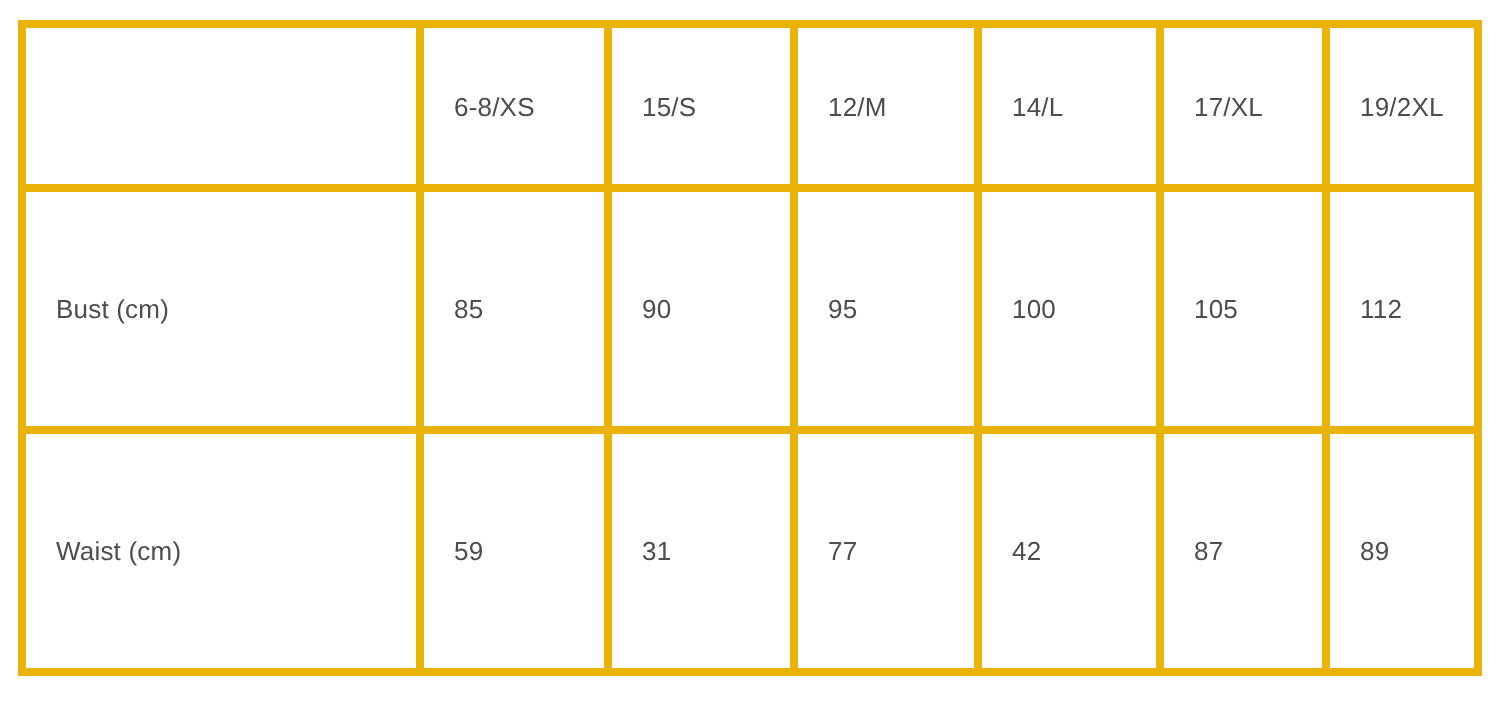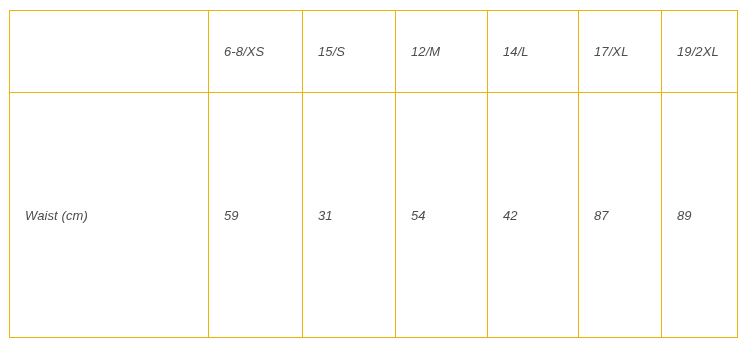--- a/index.html
+++ b/index.html
@@ -34,34 +34,33 @@
     table-layout: fixed;
     background: #ffffff;
   }
 
   .size-table tr {
     height: 82px;
   }
 
   .size-table td,
   .size-table th {
-    border: 1px solid #eab308;
+    border: 4px solid #eab308;
     padding: 0 0 0 15px;
     margin: 0;
     text-align: left;
     vertical-align: middle;
     font-weight: normal;
     font-size: 13px;
     line-height: 17px;
     color: #4d4d4d;
     letter-spacing: 0.1px;
     background: #ffffff;
     overflow: hidden;
     white-space: nowrap;
-    font-style: italic;
   }
 
   
   .col-label   { width: 199px; }
   .col-size-0  { width: 94px; }
   .col-size-1  { width: 93px; }
   .col-size-2  { width: 92px; }
   .col-size-3  { width: 91px; }
   .col-size-4  { width: 83px; }
   .col-size-5  { width: 76px; }
@@ -91,26 +90,35 @@
         <th>6-8/XS</th>
         <th>15/S</th>
         <th>12/M</th>
         <th>14/L</th>
         <th>17/XL</th>
         <th>19/2XL</th>
       </tr>
     </thead>
 
     <tbody>
+      <tr>
+        <td>Bust (cm)</td>
+        <td>85</td>
+        <td>90</td>
+        <td>95</td>
+        <td>100</td>
+        <td>105</td>
+        <td>112</td>
+      </tr>
 
       <tr>
         <td>Waist (cm)</td>
         <td>59</td>
         <td>31</td>
-        <td>54</td>
+        <td>77</td>
         <td>42</td>
         <td>87</td>
         <td>89</td>
       </tr>
 
     </tbody>
   </table>
 
 </div>
 

